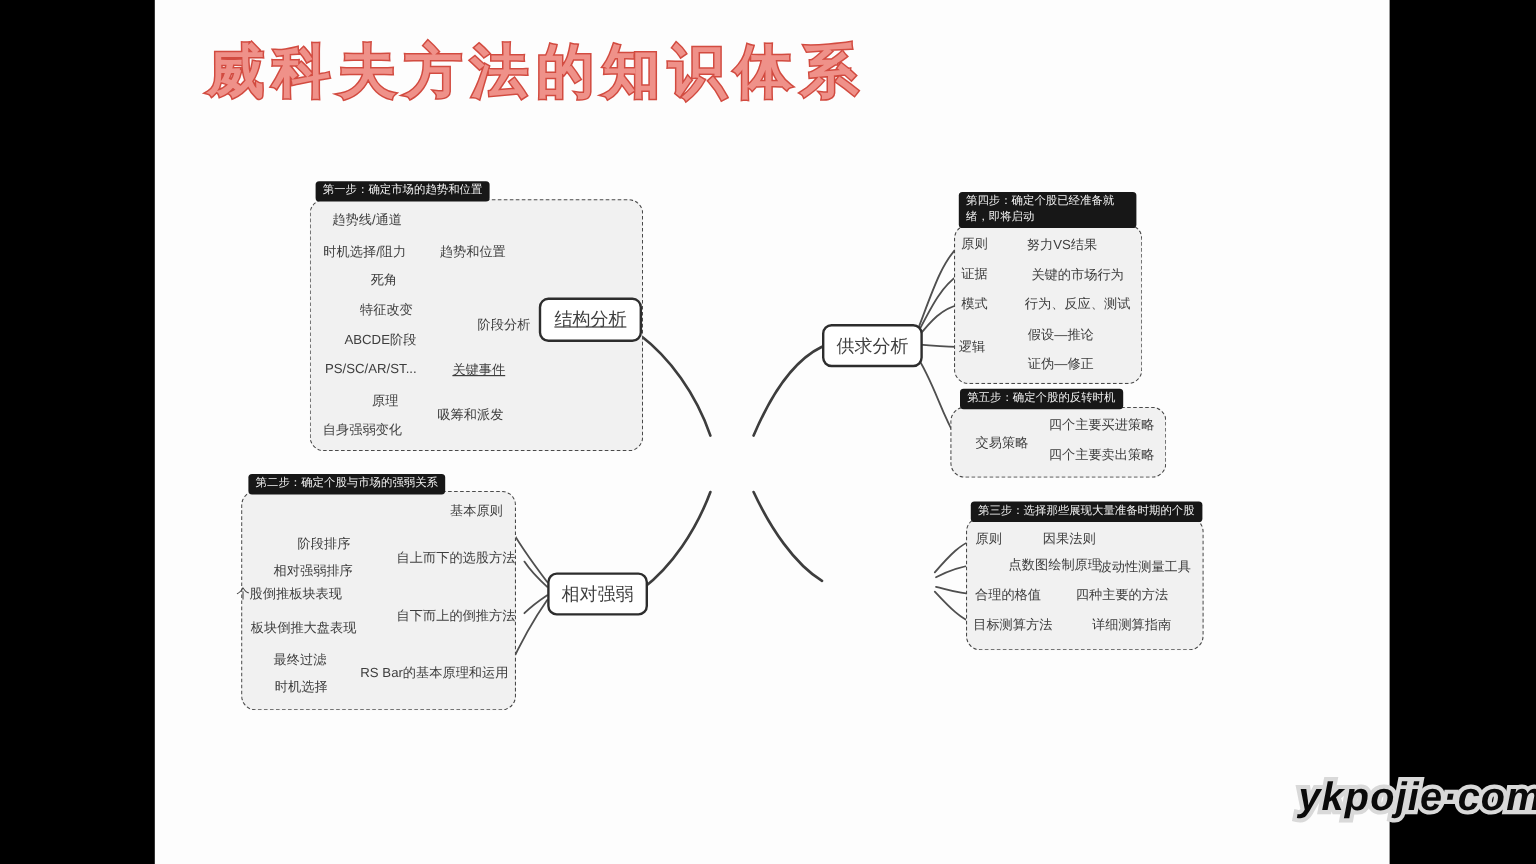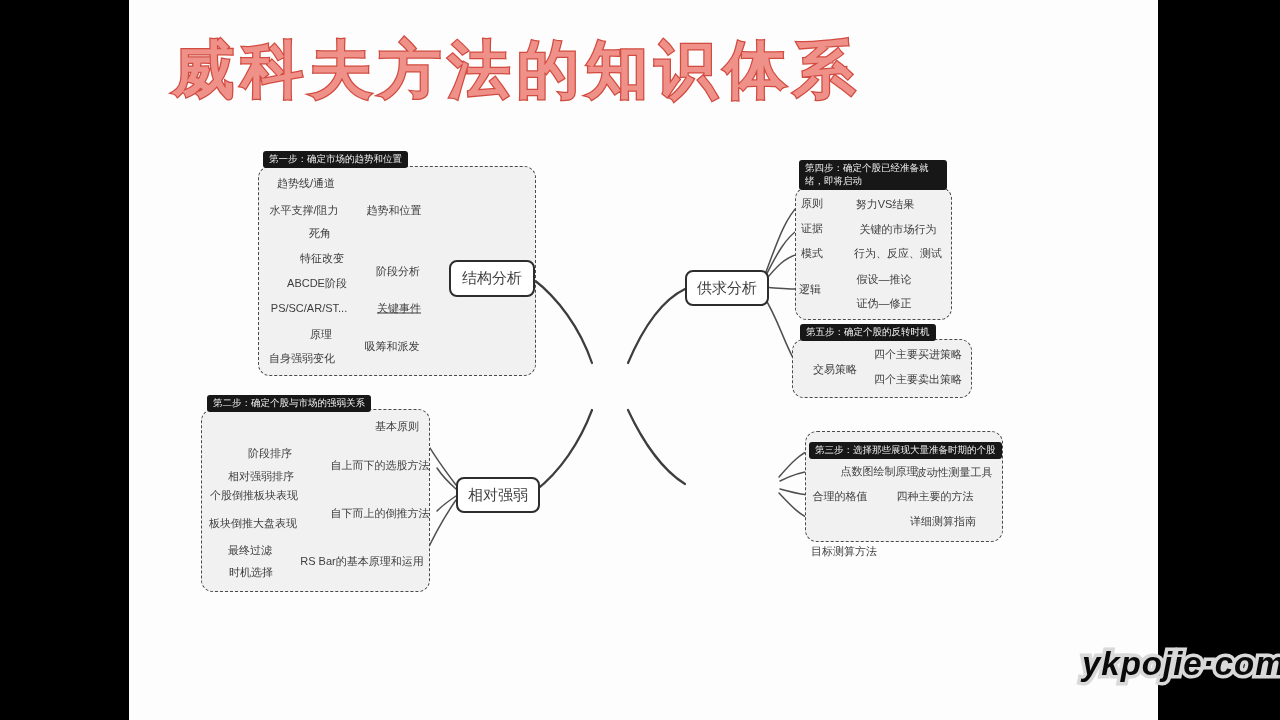--- a/index.html
+++ b/index.html
@@ -1,20 +1,20 @@
 <!DOCTYPE html>
 <html><head>
 <meta charset="utf-8">
 <style>
   html,body{margin:0;padding:0;background:#000;}
   #stage{position:relative;width:1280px;height:720px;background:#000;overflow:hidden;
          font-family:"Liberation Sans","DejaVu Sans",sans-serif;}
   #panel{position:absolute;left:129px;top:0;width:1029px;height:720px;background:#fdfdfd;}
   
-  #title{position:absolute;left:172px;top:28px;font-size:62px;font-weight:700;letter-spacing:7px;
+  #title{position:absolute;left:172px;top:28px;font-size:48px;font-weight:700;letter-spacing:7px;
          color:#ef9189;-webkit-text-stroke:2.5px #d24b40;paint-order:stroke fill;white-space:nowrap;}
   
   #wires{position:absolute;left:0;top:0;pointer-events:none;}
   .ln{fill:none;stroke:#4f4f4f;stroke-width:1.5;stroke-linecap:round;}
   .ln.main{stroke-width:2.2;stroke:#3d3d3d;}
   
   .cbox{position:absolute;background:#f1f1f1;border:1.6px dashed #4a4a4a;border-radius:12px;}
   
   .badge{position:absolute;background:#171717;color:#f2f2f2;font-size:9.5px;line-height:1.35;
          padding:2px 6px;border-radius:3px;white-space:nowrap;z-index:3;}
@@ -91,40 +91,40 @@
     <path class="ln" d="M 779,493 C 792,507 801,516 811,519"></path>
     <path class="ln" d="M 838,449 L 866,449"></path>
     <path class="ln" d="M 890,471 L 912,472"></path>
     <path class="ln" d="M 870,496 L 893,496"></path>
     <path class="ln" d="M 879,521 L 904,521"></path>
   </svg>
 
   <div class="cbox" style="left:258px;top:166px;width:276px;height:208px;"></div>
   <div class="badge" style="left:263px;top:151px;">第一步：确定市场的趋势和位置</div>
   <span class="leaf" style="left:306px;top:183px;">趋势线/通道</span>
-  <span class="leaf" style="left:304px;top:210px;">水平支撑/阻力</span>
+  <span class="leaf" style="left:304px;top:210px;">时机选择/阻力</span>
   <span class="leaf" style="left:320px;top:233px;">死角</span>
   <span class="leaf" style="left:394px;top:210px;">趋势和位置</span>
   <span class="leaf" style="left:322px;top:258px;">特征改变</span>
   <span class="leaf" style="left:317px;top:283px;">ABCDE阶段</span>
-  <span class="leaf" style="left:398px;top:271px;text-align:right;">阶段分析</span>
+  <span class="leaf" style="left:420px;top:271px;text-align:right;">阶段分析</span>
   <span class="leaf" style="left:309px;top:308px;">PS/SC/AR/ST...</span>
   <span class="leaf" style="left:399px;top:308px;text-decoration:underline;">关键事件</span>
   <span class="leaf" style="left:321px;top:334px;">原理</span>
   <span class="leaf" style="left:302px;top:358px;">自身强弱变化</span>
   <span class="leaf" style="left:392px;top:346px;">吸筹和派发</span>
-  <div class="node" style="left:449px;top:260px;width:82px;height:33px;">结构分析</div>
+  <div class="node" style="left:449px;top:248px;width:82px;height:33px;text-decoration:underline;">结构分析</div>
 
   <div class="cbox" style="left:201px;top:409px;width:227px;height:181px;"></div>
   <div class="badge" style="left:207px;top:395px;">第二步：确定个股与市场的强弱关系</div>
   <span class="leaf" style="left:397px;top:426px;">基本原则</span>
   <span class="leaf" style="left:270px;top:453px;">阶段排序</span>
   <span class="leaf" style="left:261px;top:476px;">相对强弱排序</span>
   <span class="leaf" style="left:380px;top:465px;">自上而下的选股方法</span>
-  <span class="leaf" style="left:254px;top:495px;">个股倒推板块表现</span>
+  <span class="leaf" style="left:241px;top:495px;">个股倒推板块表现</span>
   <span class="leaf" style="left:253px;top:523px;">板块倒推大盘表现</span>
   <span class="leaf" style="left:380px;top:513px;">自下而上的倒推方法</span>
   <span class="leaf" style="left:250px;top:550px;">最终过滤</span>
   <span class="leaf" style="left:251px;top:572px;">时机选择</span>
   <span class="leaf" style="left:362px;top:561px;">RS Bar的基本原理和运用</span>
   <div class="node" style="left:456px;top:477px;width:80px;height:32px;">相对强弱</div>
 
 
   <div class="cbox" style="left:795px;top:187px;width:155px;height:131px;"></div>
   <div class="badge wrap" style="left:799px;top:160px;">第四步：确定个股已经准备就绪，即将启动</div>
@@ -139,24 +139,24 @@
   <span class="leaf" style="left:884px;top:303px;">证伪—修正</span>
   <div class="node" style="left:685px;top:270px;width:80px;height:32px;">供求分析</div>
 
   <div class="cbox" style="left:792px;top:339px;width:178px;height:57px;"></div>
   <div class="badge" style="left:800px;top:324px;">第五步：确定个股的反转时机</div>
   <span class="leaf" style="left:835px;top:369px;">交易策略</span>
   <span class="leaf" style="left:918px;top:354px;">四个主要买进策略</span>
   <span class="leaf" style="left:918px;top:379px;">四个主要卖出策略</span>
 
   <div class="cbox" style="left:805px;top:431px;width:196px;height:109px;"></div>
-  <div class="badge" style="left:809px;top:442px;">第三步：选择那些展现大量准备时期的个股</div>
+  <div class="badge" style="left:809px;top:418px;">第三步：选择那些展现大量准备时期的个股</div>
   <span class="leaf" style="left:824px;top:449px;">原则</span>
   <span class="leaf" style="left:891px;top:449px;">因果法则</span>
   <span class="leaf" style="left:879px;top:471px;">点数图绘制原理</span>
   <span class="leaf" style="left:954px;top:472px;">波动性测量工具</span>
   <span class="leaf" style="left:840px;top:496px;">合理的格值</span>
   <span class="leaf" style="left:935px;top:496px;">四种主要的方法</span>
-  <span class="leaf" style="left:844px;top:551px;">目标测算方法</span>
+  <span class="leaf" style="left:844px;top:521px;">目标测算方法</span>
   <span class="leaf" style="left:943px;top:521px;">详细测算指南</span>
 
   <div id="watermark">ykpojie·com</div>
 </div>
 
 </body></html>

